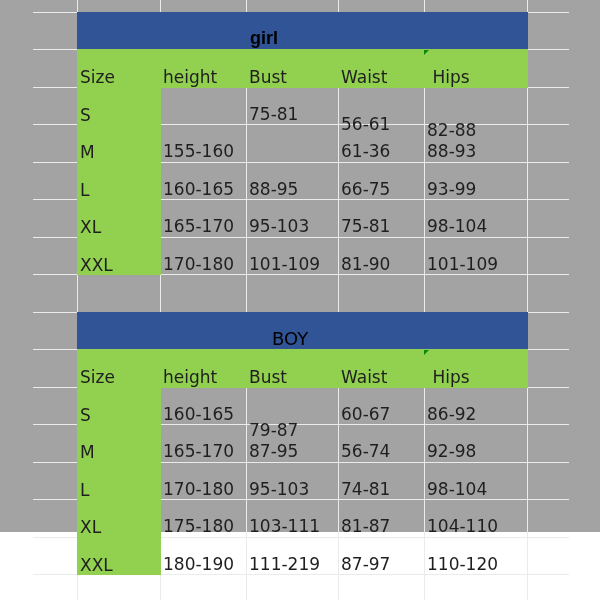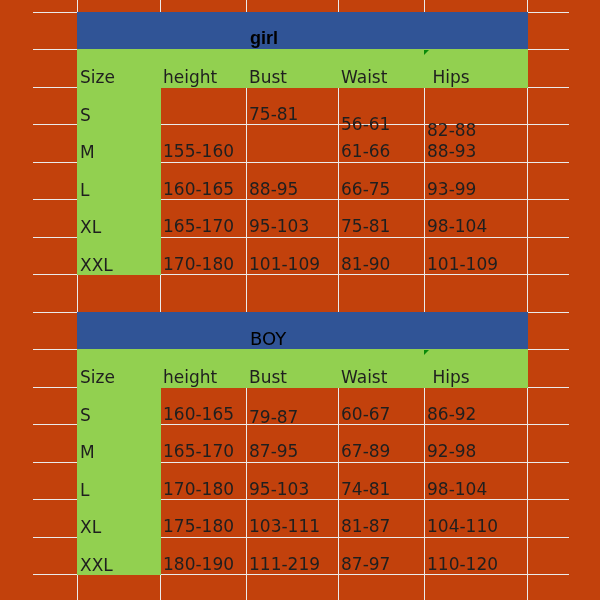--- a/index.html
+++ b/index.html
@@ -1,34 +1,34 @@
 <!DOCTYPE html>
 <html><head>
 <meta charset="utf-8">
 <title>Size Chart Spreadsheet</title>
 <style>
   html,body{margin:0;padding:0;}
   body{width:600px;height:600px;background:#ffffff;overflow:hidden;
        font-family:"DejaVu Sans",sans-serif;}
-  #sheet{position:relative;width:600px;height:600px;background:#c2410c;}
+  #sheet{position:relative;width:600px;height:532px;background:#a3a3a3;}
 
   
   .gl-v{position:absolute;width:1px;top:0;height:600px;background:#ebebeb;}
   .gl-h{position:absolute;height:1px;left:33px;width:536px;background:#ebebeb;}
 
   
   .cell{position:absolute;box-sizing:border-box;display:block;
         font-size:17px;line-height:17px;color:#1f1f1f;white-space:pre;}
   .cell > .tx{position:absolute;left:3px;bottom:1.2px;white-space:pre;}
 
   
   .band{position:absolute;box-sizing:border-box;background:#305496;}
   .band > .tx{position:absolute;bottom:1.2px;white-space:pre;color:#000000;}
   .band > .tx.b{font-weight:bold;font-size:18px;font-family:"Liberation Sans",sans-serif;}
-  .band > .tx.r{font-weight:normal;font-size:18px;}
+  .band > .tx.r{font-weight:normal;font-size:18px;margin-left:22px;}
 
   
   .green{background:#92d050;}
 
   
   .tri{position:absolute;width:0;height:0;
        border-top:5px solid #0a8a0a;border-right:5px solid transparent;}
 </style>
 </head>
 <body>
@@ -67,21 +67,21 @@
   <div class="cell green" style="left:246px;top:49.1px;width:93px;height:38.5px"><span class="tx">Bust</span></div>
   <div class="cell green" style="left:338px;top:49.1px;width:87px;height:38.5px"><span class="tx">Waist</span></div>
   <div class="cell green" style="left:424px;top:49.1px;width:104px;height:38.5px"><span class="tx"> Hips</span></div>
   <div class="tri" style="left:424px;top:49.6px"></div>
   <div class="cell green" style="left:77px;top:86.6px;width:84px;height:38.5px"><span class="tx">S</span></div>
   <div class="cell" style="left:246px;top:86.6px;width:92px;height:37.5px"><span class="tx">75-81</span></div>
   <div class="cell" style="left:338px;top:97px;width:86px;height:37.5px"><span class="tx">56-61</span></div>
   <div class="cell" style="left:424px;top:103px;width:103px;height:37.5px"><span class="tx">82-88</span></div>
   <div class="cell green" style="left:77px;top:124.1px;width:84px;height:38.5px"><span class="tx">M</span></div>
   <div class="cell" style="left:160px;top:124.1px;width:86px;height:37.5px"><span class="tx">155-160</span></div>
-  <div class="cell" style="left:338px;top:124.1px;width:86px;height:37.5px"><span class="tx">61-66</span></div>
+  <div class="cell" style="left:338px;top:124.1px;width:86px;height:37.5px"><span class="tx">61-36</span></div>
   <div class="cell" style="left:424px;top:124.1px;width:103px;height:37.5px"><span class="tx">88-93</span></div>
   <div class="cell green" style="left:77px;top:161.6px;width:84px;height:38.5px"><span class="tx">L</span></div>
   <div class="cell" style="left:160px;top:161.6px;width:86px;height:37.5px"><span class="tx">160-165</span></div>
   <div class="cell" style="left:246px;top:161.6px;width:92px;height:37.5px"><span class="tx">88-95</span></div>
   <div class="cell" style="left:338px;top:161.6px;width:86px;height:37.5px"><span class="tx">66-75</span></div>
   <div class="cell" style="left:424px;top:161.6px;width:103px;height:37.5px"><span class="tx">93-99</span></div>
   <div class="cell green" style="left:77px;top:199.1px;width:84px;height:38.5px"><span class="tx">XL</span></div>
   <div class="cell" style="left:160px;top:199.1px;width:86px;height:37.5px"><span class="tx">165-170</span></div>
   <div class="cell" style="left:246px;top:199.1px;width:92px;height:37.5px"><span class="tx">95-103</span></div>
   <div class="cell" style="left:338px;top:199.1px;width:86px;height:37.5px"><span class="tx">75-81</span></div>
@@ -96,27 +96,27 @@
     <span class="tx r" style="left:173px">BOY</span>
   </div>
   <div class="cell green" style="left:77px;top:349.1px;width:84px;height:38.5px"><span class="tx">Size</span></div>
   <div class="cell green" style="left:160px;top:349.1px;width:87px;height:38.5px"><span class="tx">height</span></div>
   <div class="cell green" style="left:246px;top:349.1px;width:93px;height:38.5px"><span class="tx">Bust</span></div>
   <div class="cell green" style="left:338px;top:349.1px;width:87px;height:38.5px"><span class="tx">Waist</span></div>
   <div class="cell green" style="left:424px;top:349.1px;width:104px;height:38.5px"><span class="tx"> Hips</span></div>
   <div class="tri" style="left:424px;top:349.6px"></div>
   <div class="cell green" style="left:77px;top:386.6px;width:84px;height:38.5px"><span class="tx">S</span></div>
   <div class="cell" style="left:160px;top:386.6px;width:86px;height:37.5px"><span class="tx">160-165</span></div>
-  <div class="cell" style="left:246px;top:390px;width:92px;height:37.5px"><span class="tx">79-87</span></div>
+  <div class="cell" style="left:246px;top:403px;width:92px;height:37.5px"><span class="tx">79-87</span></div>
   <div class="cell" style="left:338px;top:386.6px;width:86px;height:37.5px"><span class="tx">60-67</span></div>
   <div class="cell" style="left:424px;top:386.6px;width:103px;height:37.5px"><span class="tx">86-92</span></div>
   <div class="cell green" style="left:77px;top:424.1px;width:84px;height:38.5px"><span class="tx">M</span></div>
   <div class="cell" style="left:160px;top:424.1px;width:86px;height:37.5px"><span class="tx">165-170</span></div>
   <div class="cell" style="left:246px;top:424.1px;width:92px;height:37.5px"><span class="tx">87-95</span></div>
-  <div class="cell" style="left:338px;top:424.1px;width:86px;height:37.5px"><span class="tx">67-89</span></div>
+  <div class="cell" style="left:338px;top:424.1px;width:86px;height:37.5px"><span class="tx">56-74</span></div>
   <div class="cell" style="left:424px;top:424.1px;width:103px;height:37.5px"><span class="tx">92-98</span></div>
   <div class="cell green" style="left:77px;top:461.6px;width:84px;height:38.5px"><span class="tx">L</span></div>
   <div class="cell" style="left:160px;top:461.6px;width:86px;height:37.5px"><span class="tx">170-180</span></div>
   <div class="cell" style="left:246px;top:461.6px;width:92px;height:37.5px"><span class="tx">95-103</span></div>
   <div class="cell" style="left:338px;top:461.6px;width:86px;height:37.5px"><span class="tx">74-81</span></div>
   <div class="cell" style="left:424px;top:461.6px;width:103px;height:37.5px"><span class="tx">98-104</span></div>
   <div class="cell green" style="left:77px;top:499.1px;width:84px;height:38.5px"><span class="tx">XL</span></div>
   <div class="cell" style="left:160px;top:499.1px;width:86px;height:37.5px"><span class="tx">175-180</span></div>
   <div class="cell" style="left:246px;top:499.1px;width:92px;height:37.5px"><span class="tx">103-111</span></div>
   <div class="cell" style="left:338px;top:499.1px;width:86px;height:37.5px"><span class="tx">81-87</span></div>

